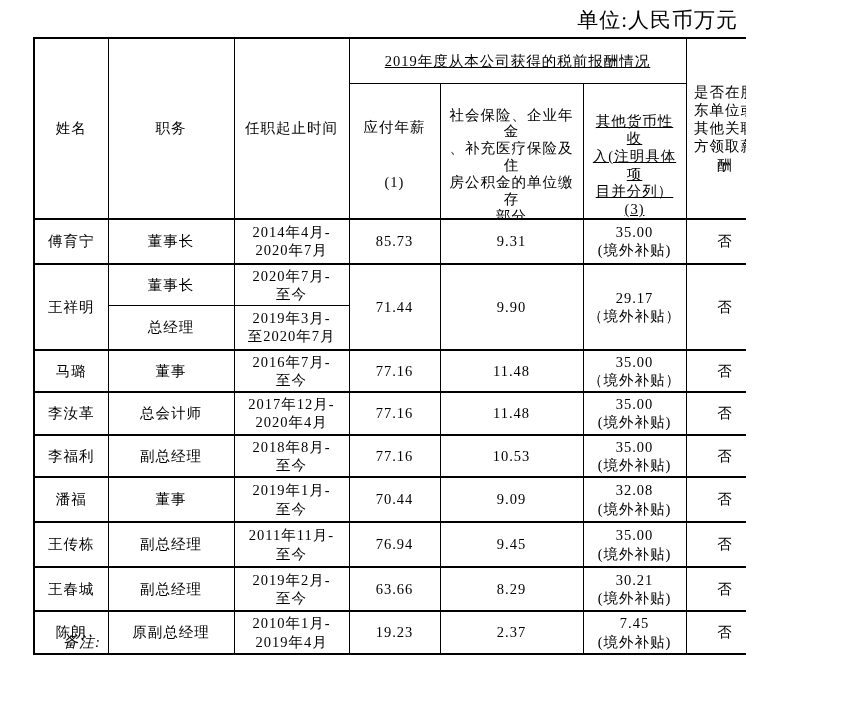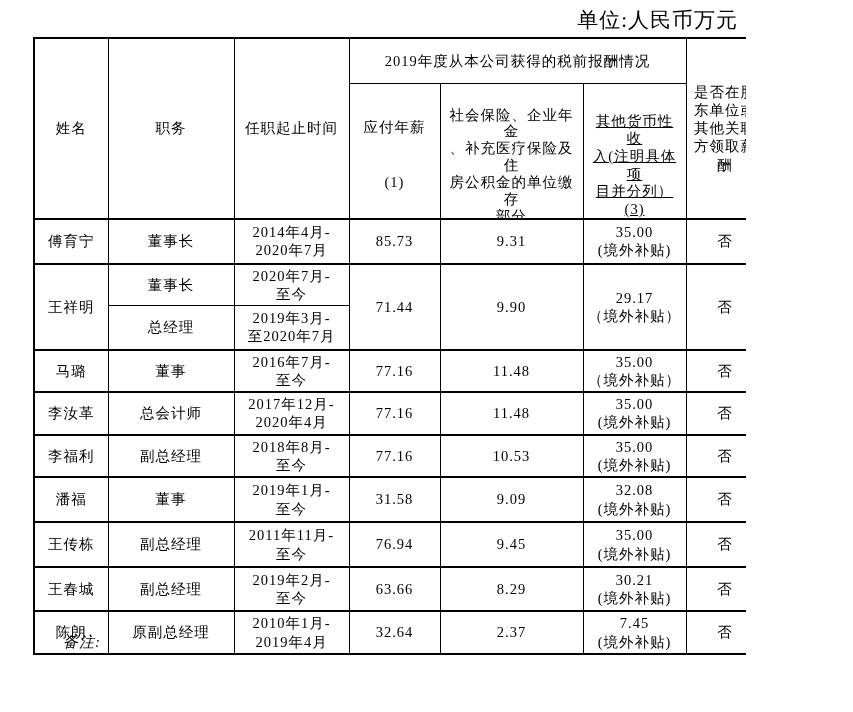--- a/index.html
+++ b/index.html
@@ -36,21 +36,21 @@
     font-size: 14.5px;
     line-height: 1.25;
     text-align: center;
     vertical-align: middle;
     padding: 2px 3px;
     white-space: pre-line;
     letter-spacing: 1px;
     overflow: hidden;
   }
   tr.thick > td, tr.thick > th { border-top-width: 2px; }
-  .group-h { font-size: 17px; letter-spacing: 1px; }
+  .group-h { font-size: 17px; letter-spacing: 1px; text-decoration: underline; }
   th.sub { padding: 0; }
   .subwrap {
     display: flex;
     flex-direction: column;
     justify-content: space-between;
     align-items: center;
     box-sizing: border-box;
     height: 94px;
   }
   .pad-salary { padding: 14px 3px 7px; }
@@ -198,21 +198,21 @@
         <td>35.00
 (境外补贴)</td>
         <td>否</td>
         <td>0</td>
       </tr>
       <tr class="thick" style="height:45px">
         <td class="cell-name">潘福</td>
         <td>董事</td>
         <td>2019年1月-
 至今</td>
-        <td>31.58</td>
+        <td>70.44</td>
         <td>9.09</td>
         <td>32.08
 (境外补贴)</td>
         <td>否</td>
         <td>0</td>
       </tr>
       <tr class="thick" style="height:45px">
         <td class="cell-name">王传栋</td>
         <td>副总经理</td>
         <td>2011年11月-
@@ -234,21 +234,21 @@
         <td>30.21
 (境外补贴)</td>
         <td>否</td>
         <td>0</td>
       </tr>
       <tr class="thick" style="height:43px">
         <td class="cell-name">陈朗</td>
         <td>原副总经理</td>
         <td>2010年1月-
 2019年4月</td>
-        <td>32.64</td>
+        <td>19.23</td>
         <td>2.37</td>
         <td>7.45
 (境外补贴)</td>
         <td>否</td>
         <td>0</td>
       </tr>
     </tbody>
   </table>
 
   <div class="note-label">备注:</div>

